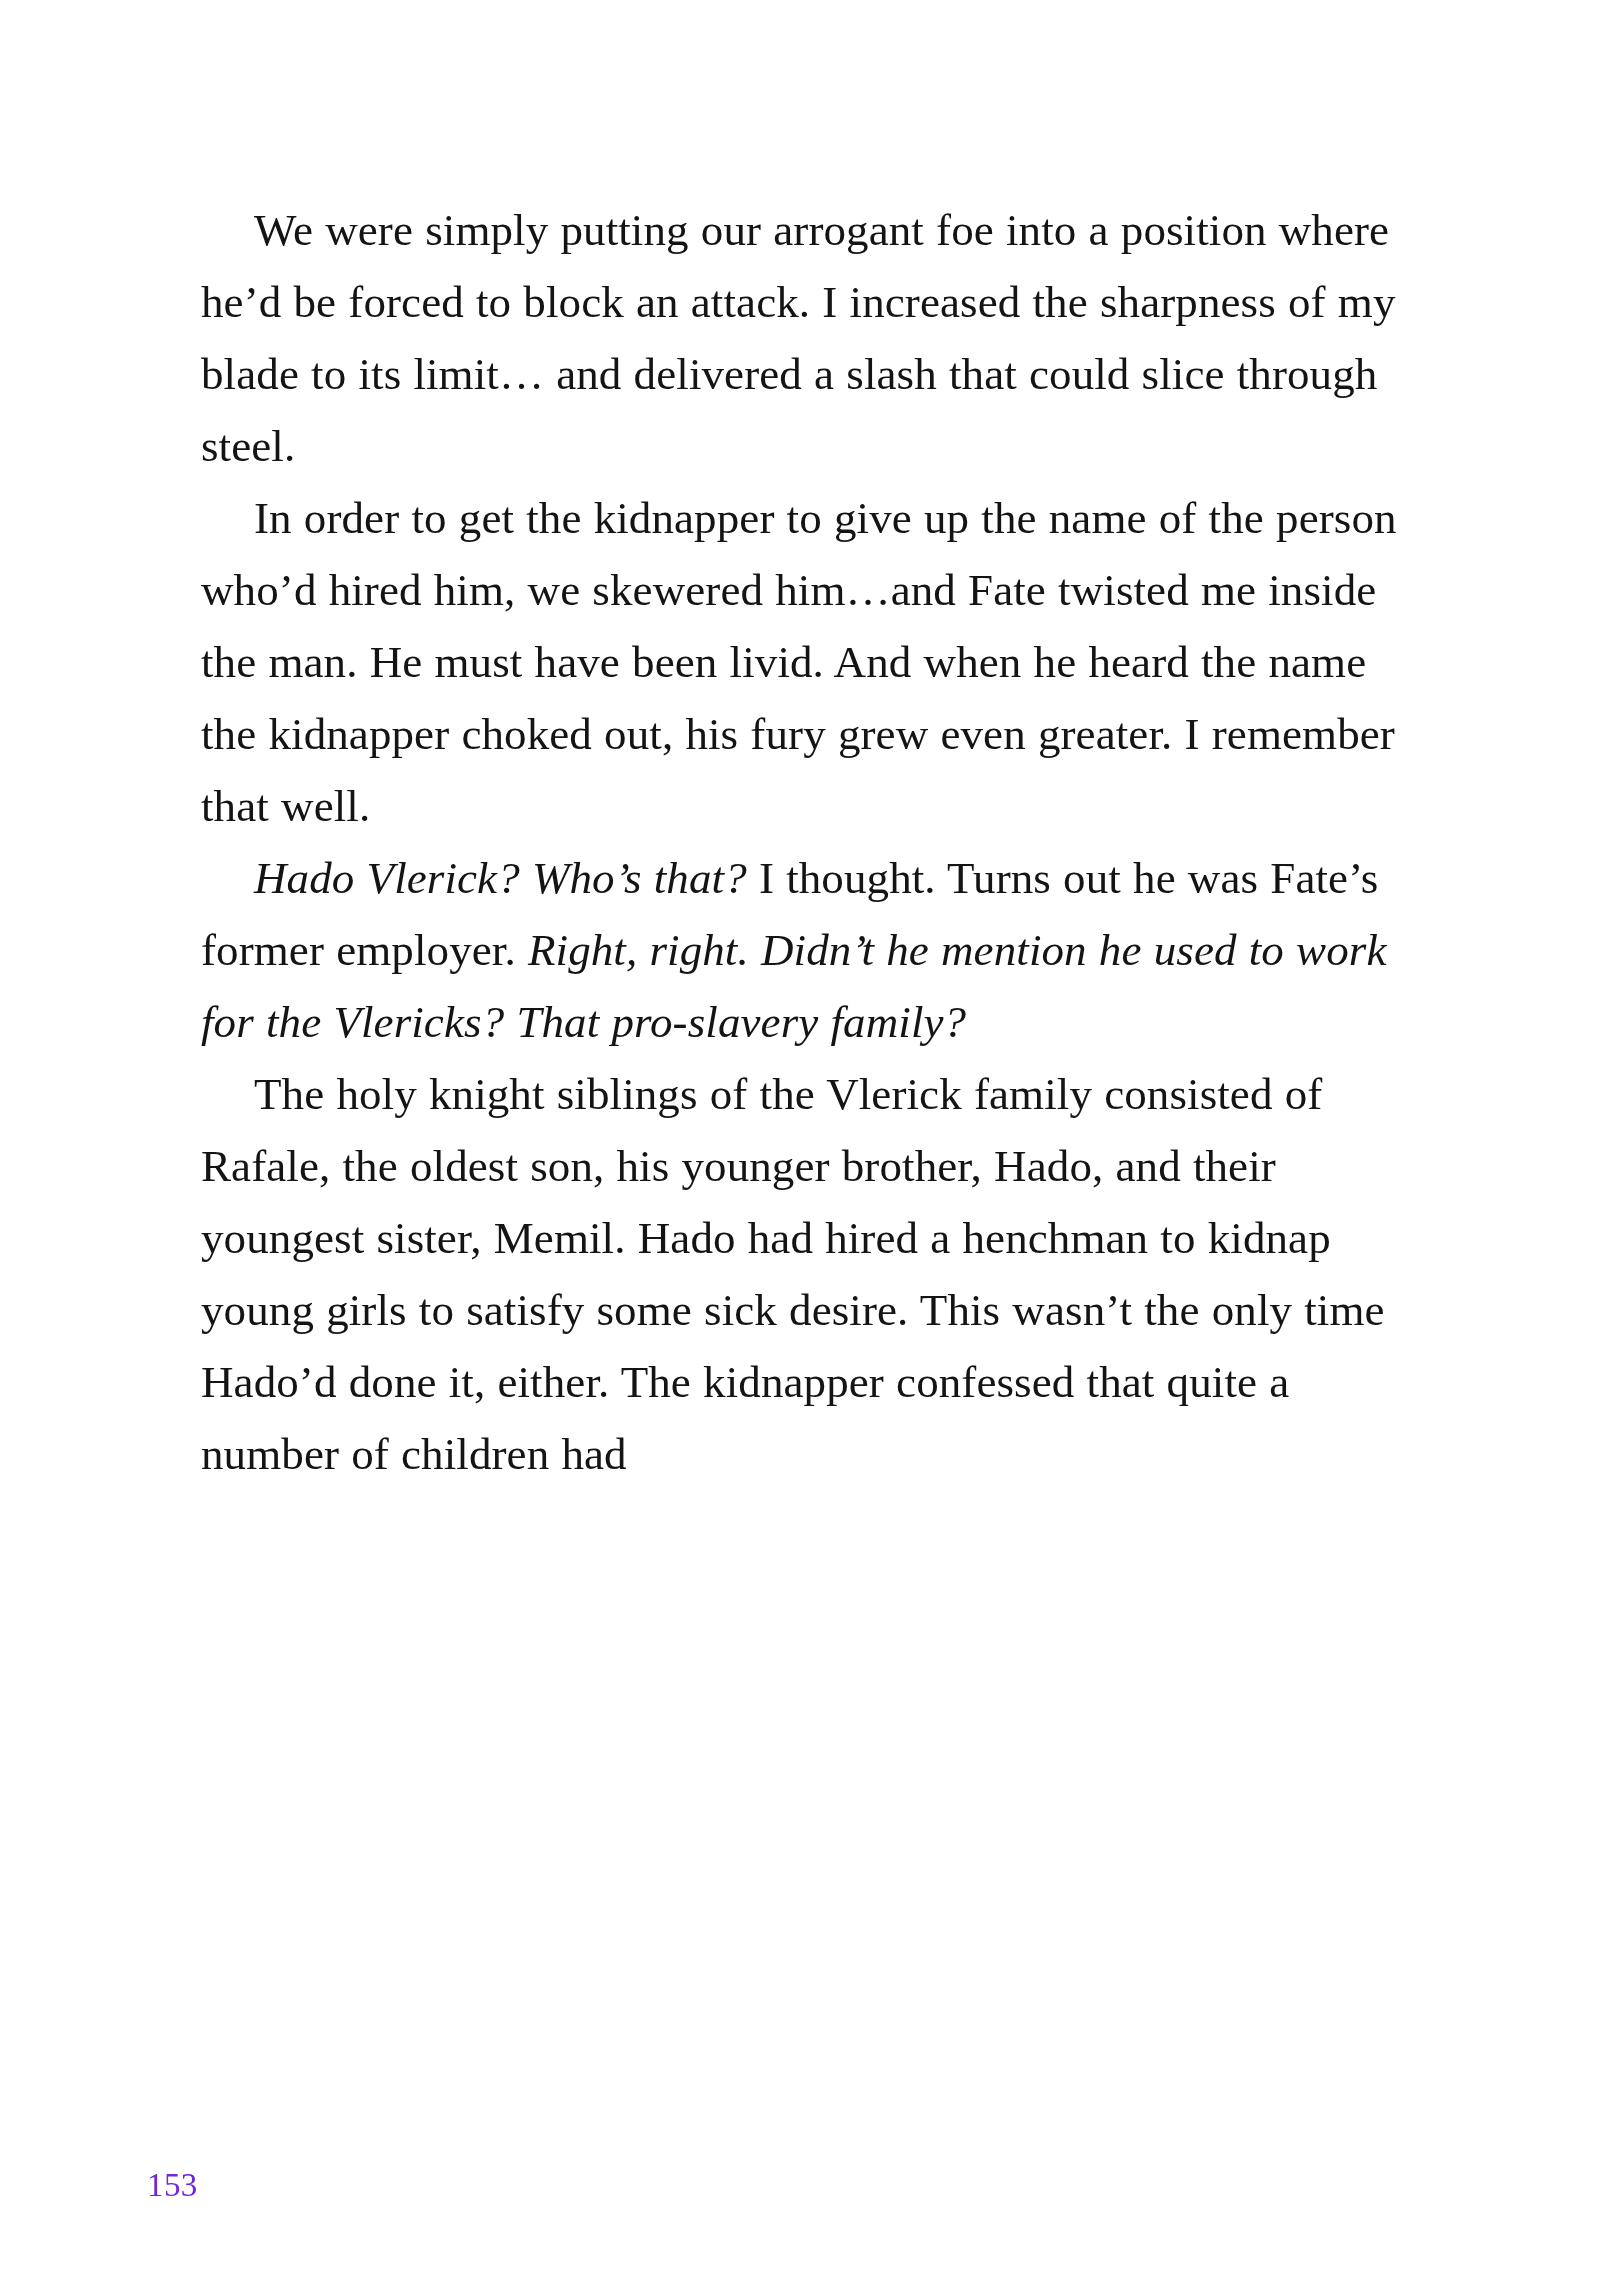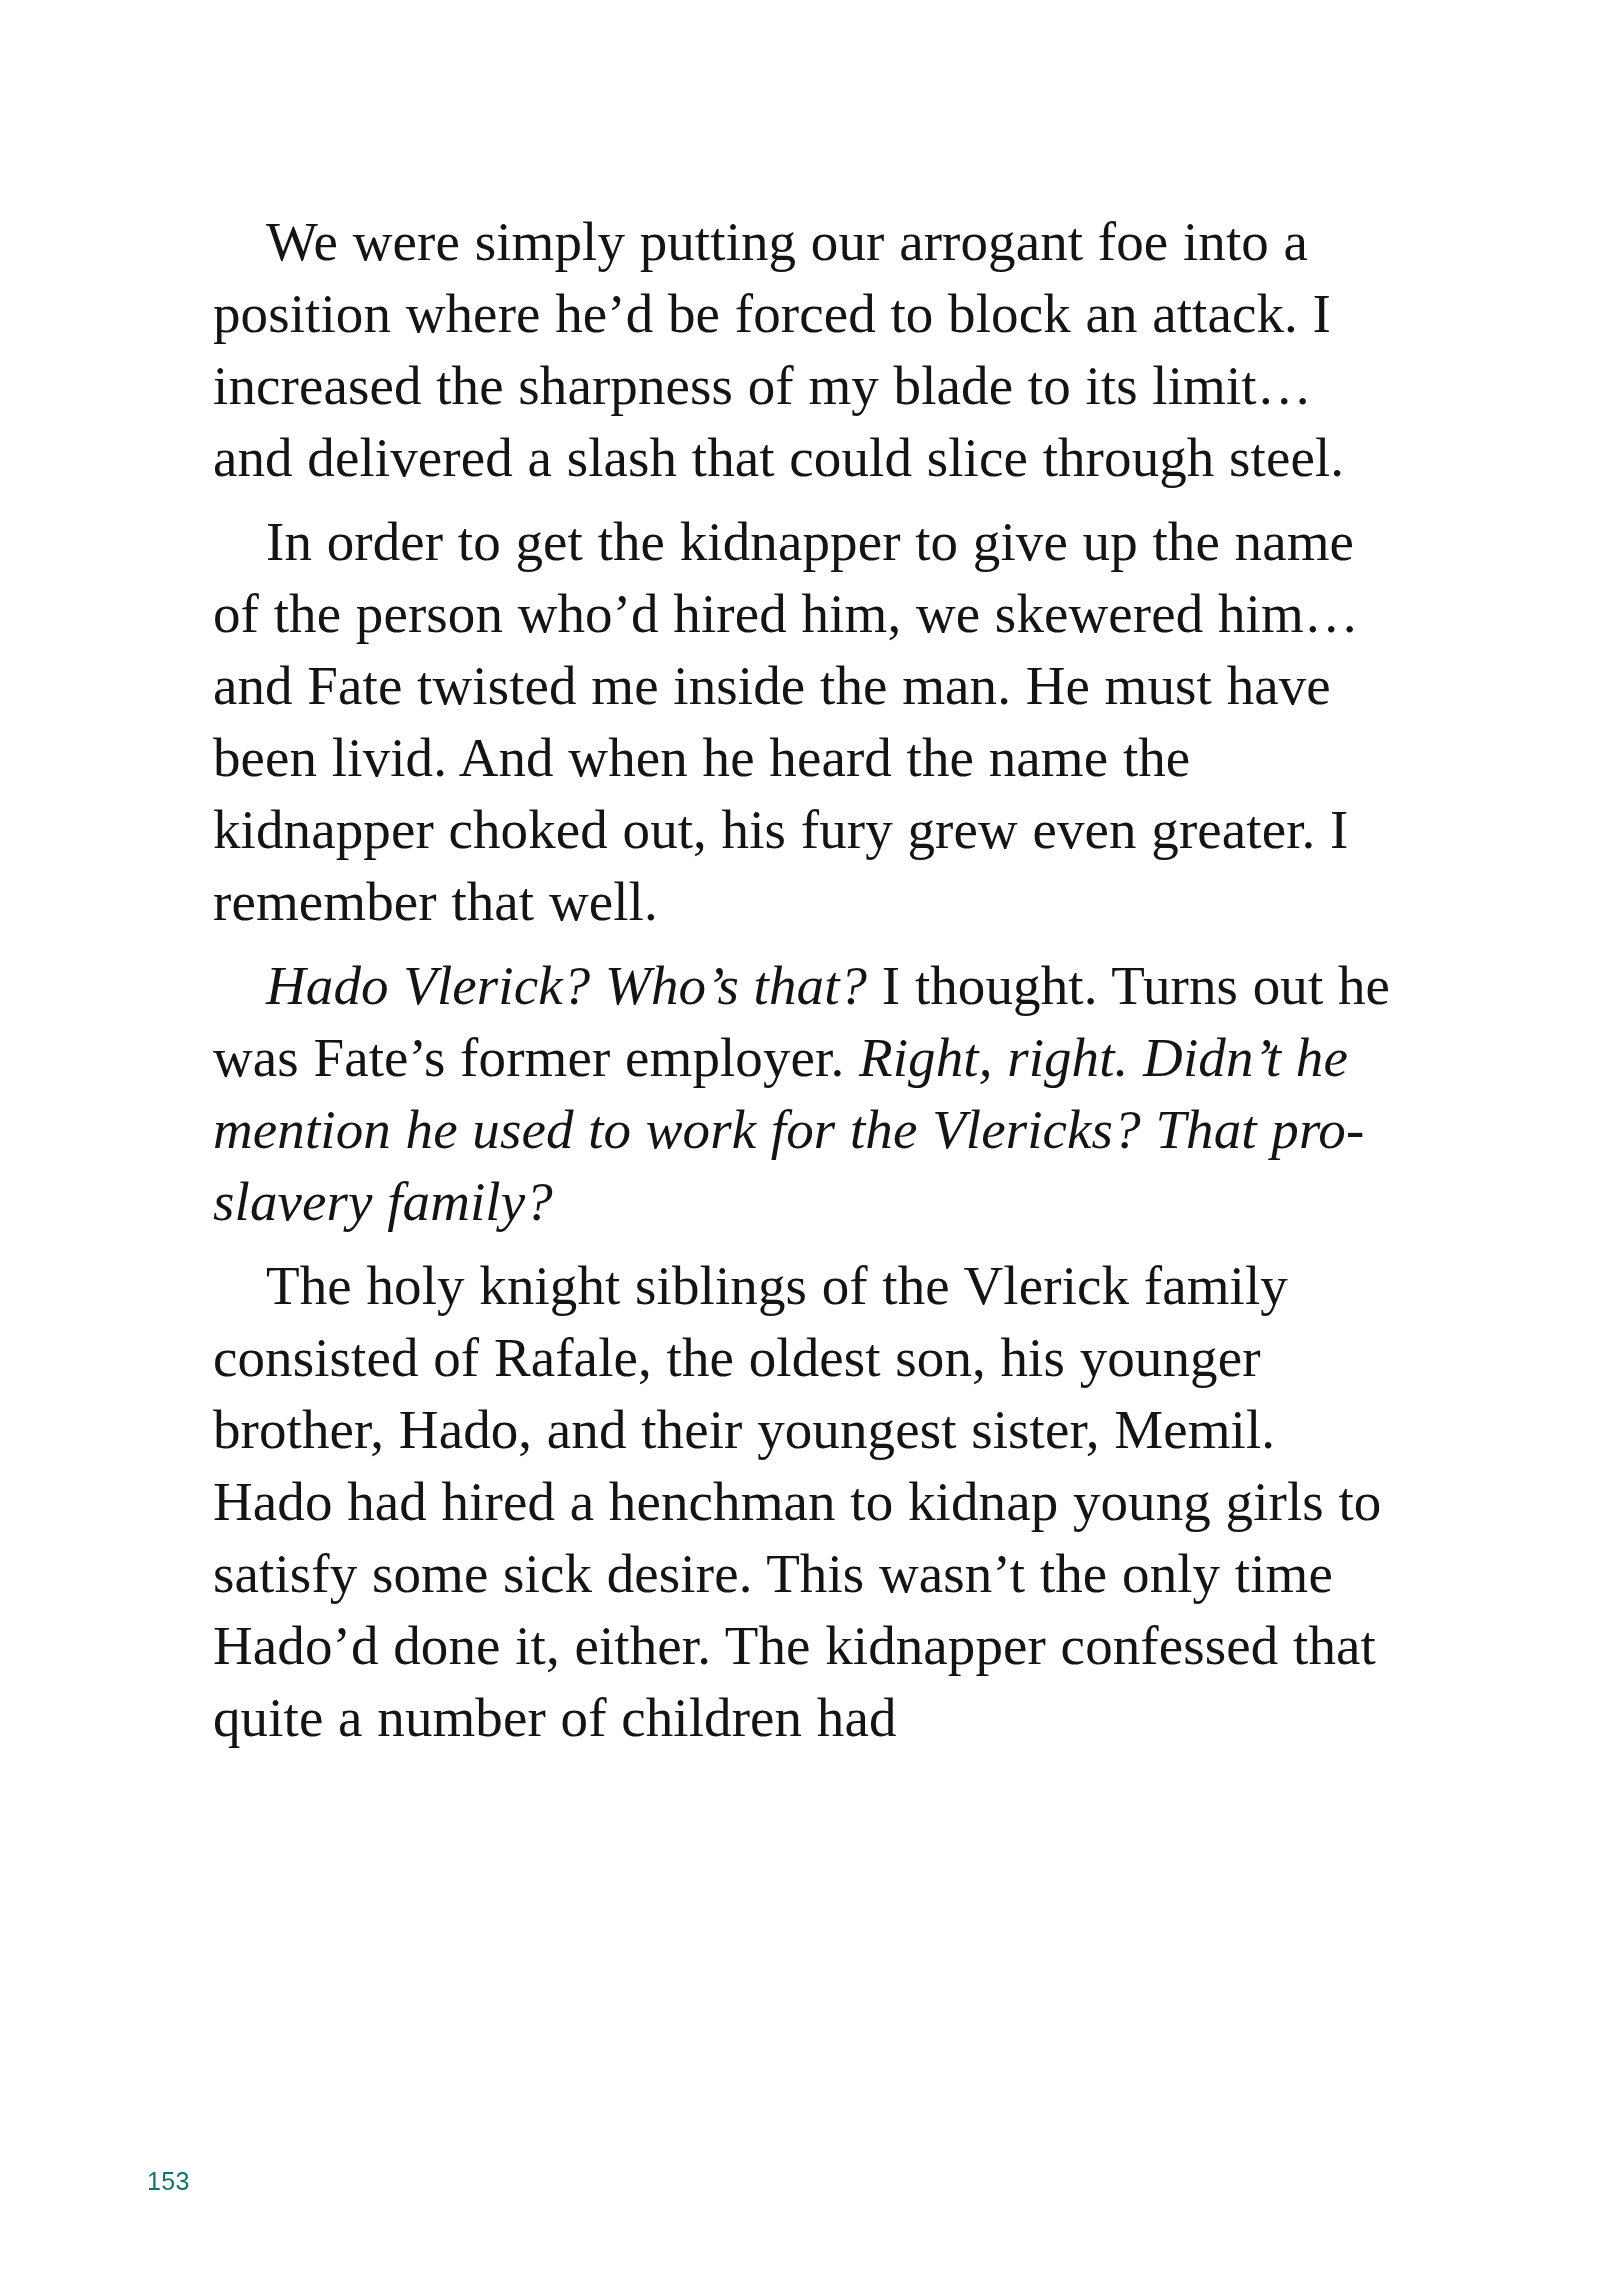--- a/index.html
+++ b/index.html
@@ -23,39 +23,39 @@
     height: 2295px;
     background: #ffffff;
   }
   .text-block {
     position: absolute;
     left: 201px;
     top: 194px;
     width: 1202px;
   }
   .para {
-    margin: 12px;
+    margin: 0;
     text-indent: 53px;
-    font-size: 55px;
+    font-size: 45px;
     line-height: 72px;
     letter-spacing: 0.1px;
     color: #141414;
     word-spacing: 0.8px;
   }
   .para em {
     font-style: italic;
     text-align: right;
   }
   .folio {
     position: absolute;
     left: 147px;
     top: 2167px;
-    font-size: 25px;
-    font-family: Liberation Sans, sans-serif;
-    color: #0f766e;
+    font-size: 33px;
+    font-family: Liberation Serif, serif;
+    color: #6d28d9;
     letter-spacing: 0.4px;
   }
 </style>
 </head>
 <body>
 
 <div class="page">
 
   <div class="text-block">
 

